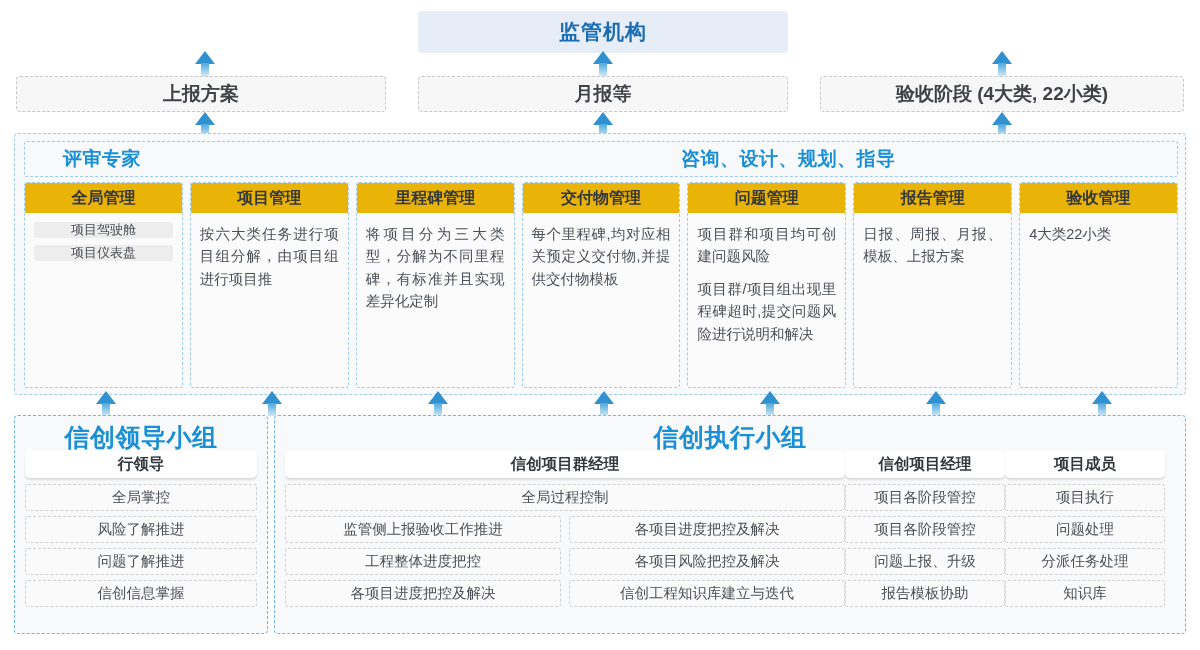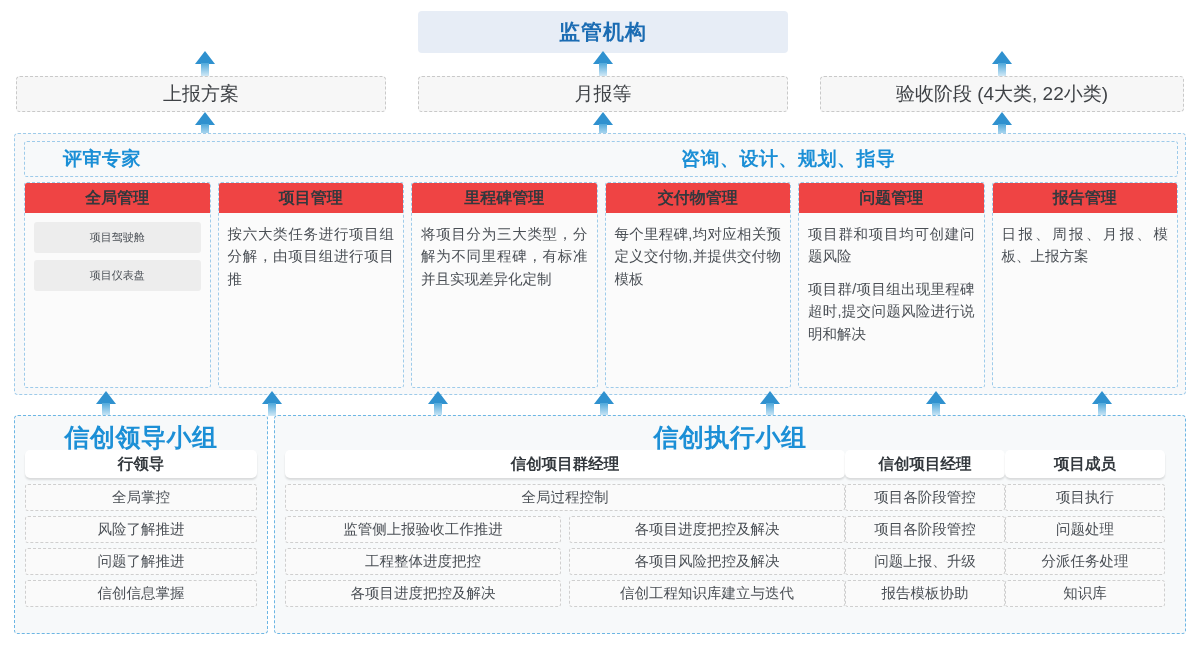--- a/index.html
+++ b/index.html
@@ -26,21 +26,21 @@
     background: #e7edf6;
     border-radius: 4px;
     display: flex; align-items: center; justify-content: center;
     color: #1b6cb3; font-size: 21px; font-weight: bold;
     letter-spacing: 1px;
   }
 
   .report-box {
     position: absolute; top: 76px; height: 36px;
     display: flex; align-items: center; justify-content: center;
-    font-size: 19px; font-weight: normal; color: #3f4246;
+    font-size: 19px; font-weight: bold; color: #3f4246;
   }
   #rep0 { left: 16px;  width: 370px; }
   #rep1 { left: 418px; width: 370px; }
   #rep2 { left: 820px; width: 364px; }
 
   
   .arrow {
     position: absolute;
     width: 20px; height: 25px;
   }
@@ -87,36 +87,36 @@
            display: flex; gap: 7px; }
   .card {
     flex: 1 1 0;
     border: 1px dashed #9ecbea;
     border-radius: 3px;
     background: #fbfbfb;
     display: flex; flex-direction: column;
     overflow: hidden;
   }
   .card-head {
-    height: 30px; background: #ef4444;
+    height: 30px; background: #eab308;
     display: flex; align-items: center; justify-content: center;
     font-size: 16px; font-weight: bold; color: #33383d;
   }
   .card-body {
     flex: 1; padding: 10px 9px 8px 9px;
     display: flex; flex-direction: column; gap: 10px;
   }
   .card-body p {
     font-size: 14.5px; line-height: 1.55; color: #4a4f55;
     text-align: justify; text-justify: inter-ideograph;
   }
   .pill {
     background: #ededed; border-radius: 3px;
-    height: 31px; display: flex; align-items: center; justify-content: center;
-    font-size: 11px; color: #4a4f55;
+    height: 16px; display: flex; align-items: center; justify-content: center;
+    font-size: 13px; color: #4a4f55;
   }
   .card-body.pills { gap: 7px; padding-top: 9px; }
 
   
   .bottom-left {
     position: absolute; left: 14px; top: 415px;
     width: 254px; height: 219px;
     border: 1px dashed #6cb6e4;
     background: #f7f9fa; border-radius: 4px;
     padding: 8px 10px 9px 10px;
@@ -247,20 +247,26 @@
         </div>
       </div>
 
       <div class="card">
         <div class="card-head">报告管理</div>
         <div class="card-body">
           <p>日报、周报、月报、模板、上报方案</p>
         </div>
       </div>
 
+      <div class="card">
+        <div class="card-head">验收管理</div>
+        <div class="card-body">
+          <p>4大类22小类</p>
+        </div>
+      </div>
 
     </div>
   </div>
 
   <div class="arrow" style="left:96px; top:391px;">
     <div class="head"></div>
       <div class="shaft"></div>
   </div>
   <div class="arrow" style="left:262px; top:391px;">
     <div class="head"></div>

